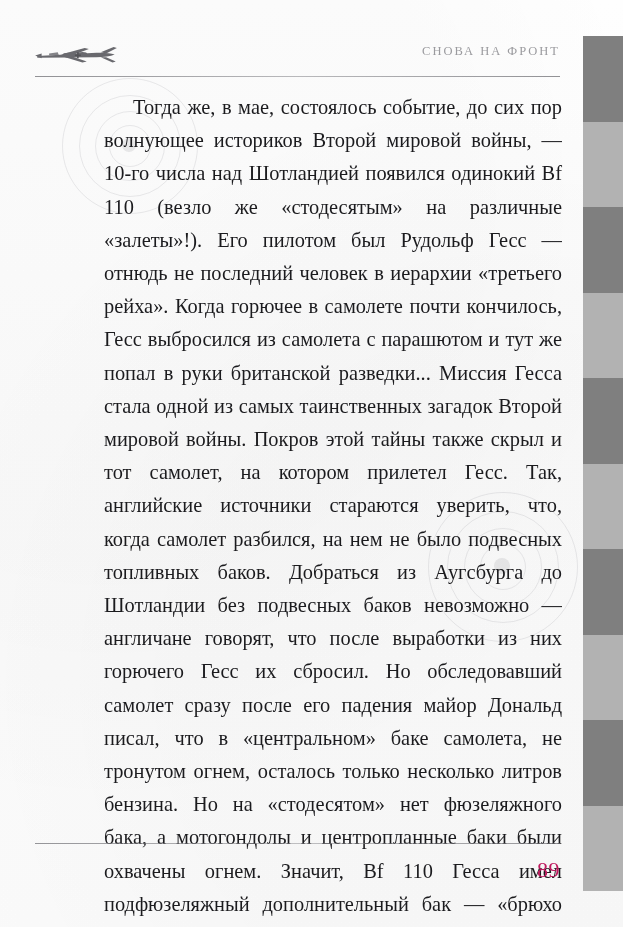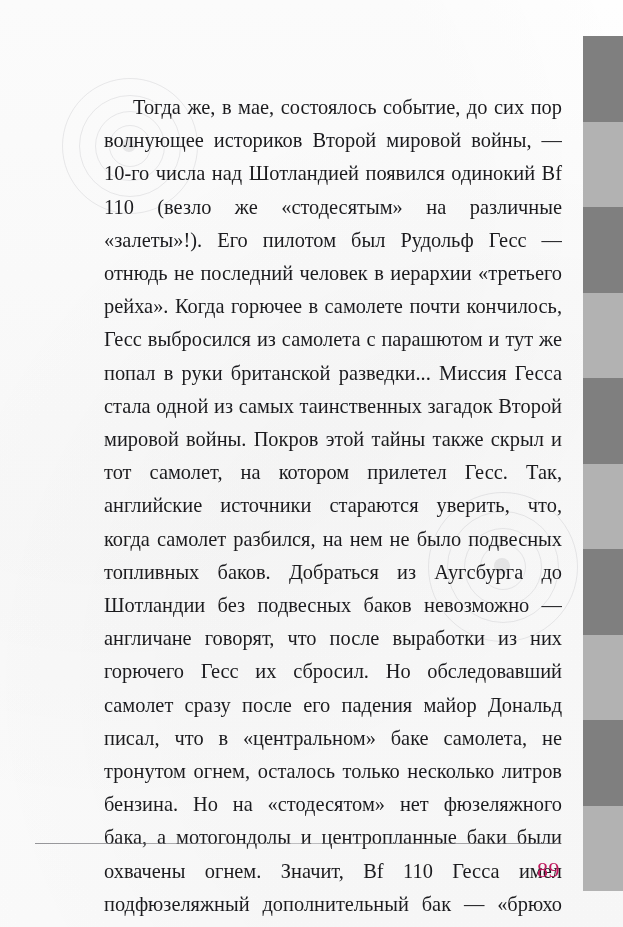--- a/index.html
+++ b/index.html
@@ -161,20 +161,48 @@
   </div>
 
   <div class="watermark" id="watermark-middle-right">
     <div class="wm-ring" style="left: 0px; top: 0px; width: 148px; height: 148px; border-color: rgba(120, 120, 129, 0.3);"></div>
     <div class="wm-ring" style="left: 19px; top: 19px; width: 110px; height: 110px; border-color: rgba(120, 120, 129, 0.3);"></div>
     <div class="wm-ring" style="left: 36px; top: 36px; width: 76px; height: 76px; border-color: rgba(120, 120, 129, 0.3);"></div>
     <div class="wm-ring" style="left: 52px; top: 52px; width: 44px; height: 44px; border-color: rgba(120, 120, 129, 0.3);"></div>
     <div class="wm-core" style="left:66px; top:66px; width:16px;  height:16px;"></div>
   </div>
 
+  <div class="header">
+
+    <svg id="plane-icon" viewBox="0 0 160 48" xmlns="http://www.w3.org/2000/svg">
+      <g fill="#4a4a50">
+
+        <path d="M8 26 L118 20 Q140 19 152 23 Q140 28 118 28 L8 29 Z"></path>
+
+        <path d="M4 25 L16 21 L16 30 Z"></path>
+
+        <path d="M52 23 L96 11 L104 13 L72 25 Z"></path>
+        <path d="M52 26 L92 38 L100 36 L70 26 Z"></path>
+
+        <path d="M126 19 L150 9 L156 11 L136 21 Z"></path>
+        <path d="M126 28 L148 38 L154 36 L136 28 Z"></path>
+
+        <ellipse cx="66" cy="24" rx="11" ry="4.4"></ellipse>
+        <ellipse cx="92" cy="22" rx="9" ry="3.8"></ellipse>
+
+        <path d="M82 19 h3 v4 h4 v3 h-4 v4 h-3 v-4 h-4 v-3 h4 z" fill="#2e2e33"></path>
+
+        <path d="M30 21 L46 19 L48 24 L30 25 Z" fill="#6a6a70"></path>
+      </g>
+    </svg>
+
+    <div class="header-title" style="color: rgb(154, 154, 158);">СНОВА НА ФРОНТ</div>
+
+    <div id="header-rule"></div>
+  </div>
 
   <div id="body-text" style="color: rgb(27, 27, 30);">Тогда же, в мае, состоялось событие, до сих пор волнующее историков Второй мировой войны, — 10-го числа над Шотландией появился одинокий Bf 110 (везло же «стодесятым» на различные «залеты»!). Его пилотом был Рудольф Гесс — отнюдь не последний человек в иерархии «третьего рейха». Когда горючее в самолете почти кончилось, Гесс выбросился из самолета с парашютом и тут же попал в руки британской разведки... Миссия Гесса стала одной из самых таинственных загадок Второй мировой войны. Покров этой тайны также скрыл и тот самолет, на котором прилетел Гесс. Так, английские источники стараются уверить, что, когда самолет разбился, на нем не было подвесных топливных баков. Добраться из Аугсбурга до Шотландии без подвесных баков невозможно — англичане говорят, что после выработки из них горючего Гесс их сбросил. Но обследовавший самолет сразу после его падения майор Дональд писал, что в «центральном» баке самолета, не тронутом огнем, осталось только несколько литров бензина. Но на «стодесятом» нет фюзеляжного бака, а мотогондолы и центропланные баки были охвачены огнем. Значит, Bf 110 Гесса имел подфюзеляжный дополнительный бак — «брюхо таксы». Вопрос о наличии подвесных баков далеко не праздный. Если они были и Гесс их не сбросил, рискуя из-за их большего воздушного сопротивления не дотянуть до цели, то, значит, Гесс рассчитывал приземлиться и после каких-то пе-</div>
 
   <div id="footer-rule"></div>
 
   <div class="page-number" style="color: #be185d;">89</div>
 
   <div id="edge-strip">
       <div class="strip-block" style="background: rgb(127, 127, 127);"></div>
       <div class="strip-block" style="background: rgb(178, 178, 178);"></div>

